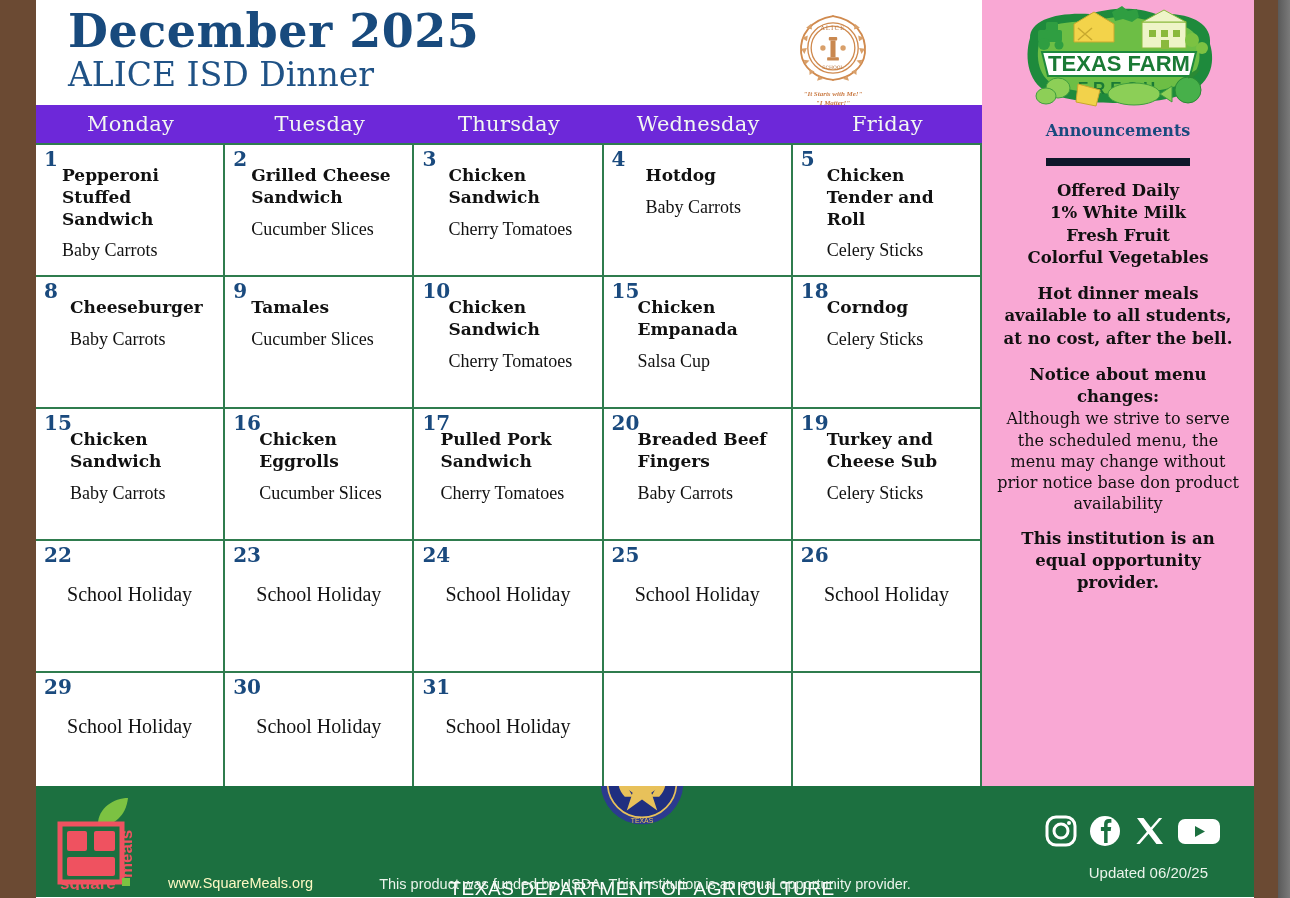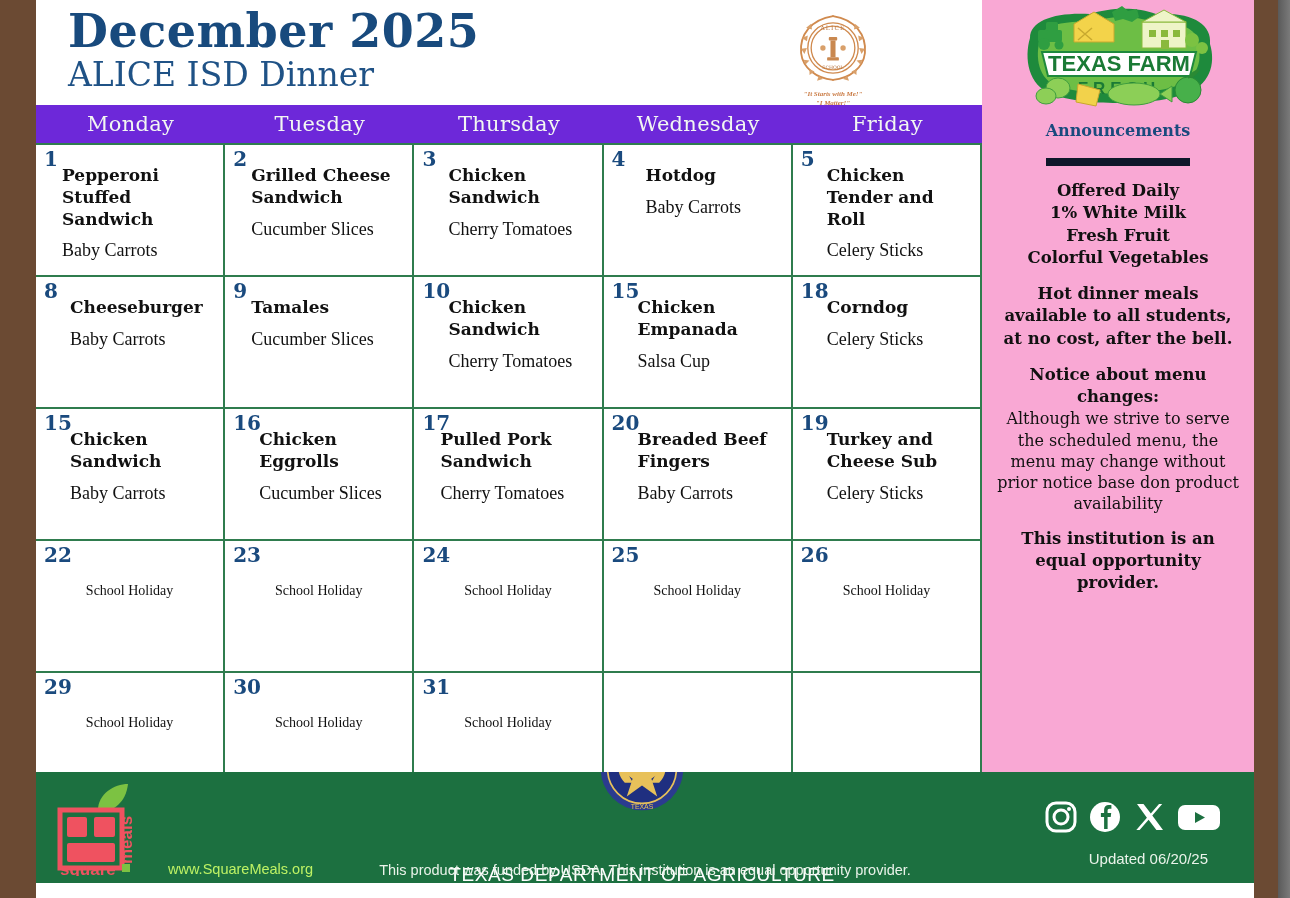--- a/index.html
+++ b/index.html
@@ -101,37 +101,37 @@
   .cell-body { position: absolute; left: 0; right: 0; top: 20px; padding: 0 8px; }
   .entree {
     font-family: "DejaVu Serif", serif; font-weight: bold;
     font-size: 17px; line-height: 1.28; color: #111;
   }
   .side {
     font-family: "Liberation Serif", serif; font-size: 18px;
     line-height: 1.2; color: #111; margin-top: 10px;
   }
   .holiday {
-    font-family: "Liberation Serif", serif; font-size: 14px; color:#111;
+    font-family: "Liberation Serif", serif; font-size: 20px; color:#111;
     margin-top: 22px; text-align: center;
   }
   
   .i0 { padding-left: 18px; }
   .i1 { padding-left: 26px; }
   .i2 { padding-left: 34px; }
 
   
   #footer {
-    position: absolute; left: 0; bottom: 15px; width: 1218px; height: 111px;
+    position: absolute; left: 0; bottom: 1px; width: 1218px; height: 111px;
     background: #1c7040; color: #fff; overflow: hidden;
   }
   #sq-logo { position: absolute; left: 18px; top: 8px; width: 110px; height: 96px; }
   #sq-url {
     position: absolute; left: 132px; bottom: 6px;
-    font-family: "Liberation Sans", sans-serif; font-size: 14.5px; color:#bef264;
+    font-family: "Liberation Sans", sans-serif; font-size: 14.5px; color:#fef9c3;
   }
   #tda { position: absolute; left: 326px; top: -46px; width: 560px; text-align: center; }
   #tda-seal { width: 86px; height: 86px; margin: 0 auto; }
   .tda-l1 {
     font-family: "Liberation Sans", sans-serif; font-size: 19px; color:#fff;
     letter-spacing: 0.6px; margin-top: 52px;
   }
   #usda {
     position: absolute; left: 0; right: 0; bottom: 5px; text-align: center;
     font-family: "Liberation Sans", sans-serif; font-size: 14.5px; color:#eaf3ea;

